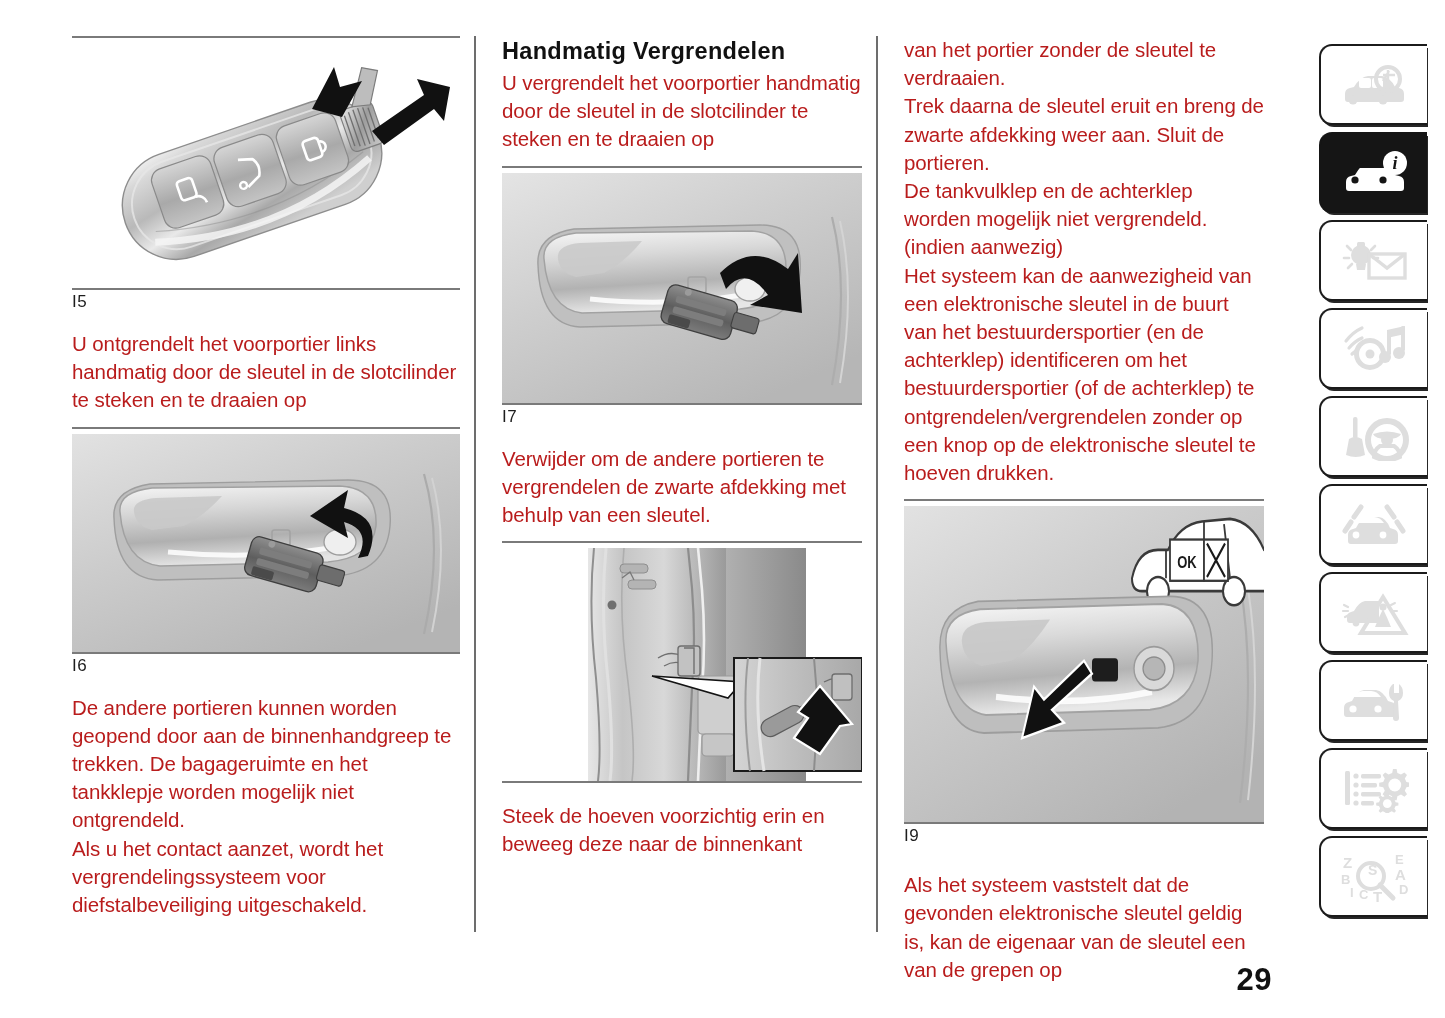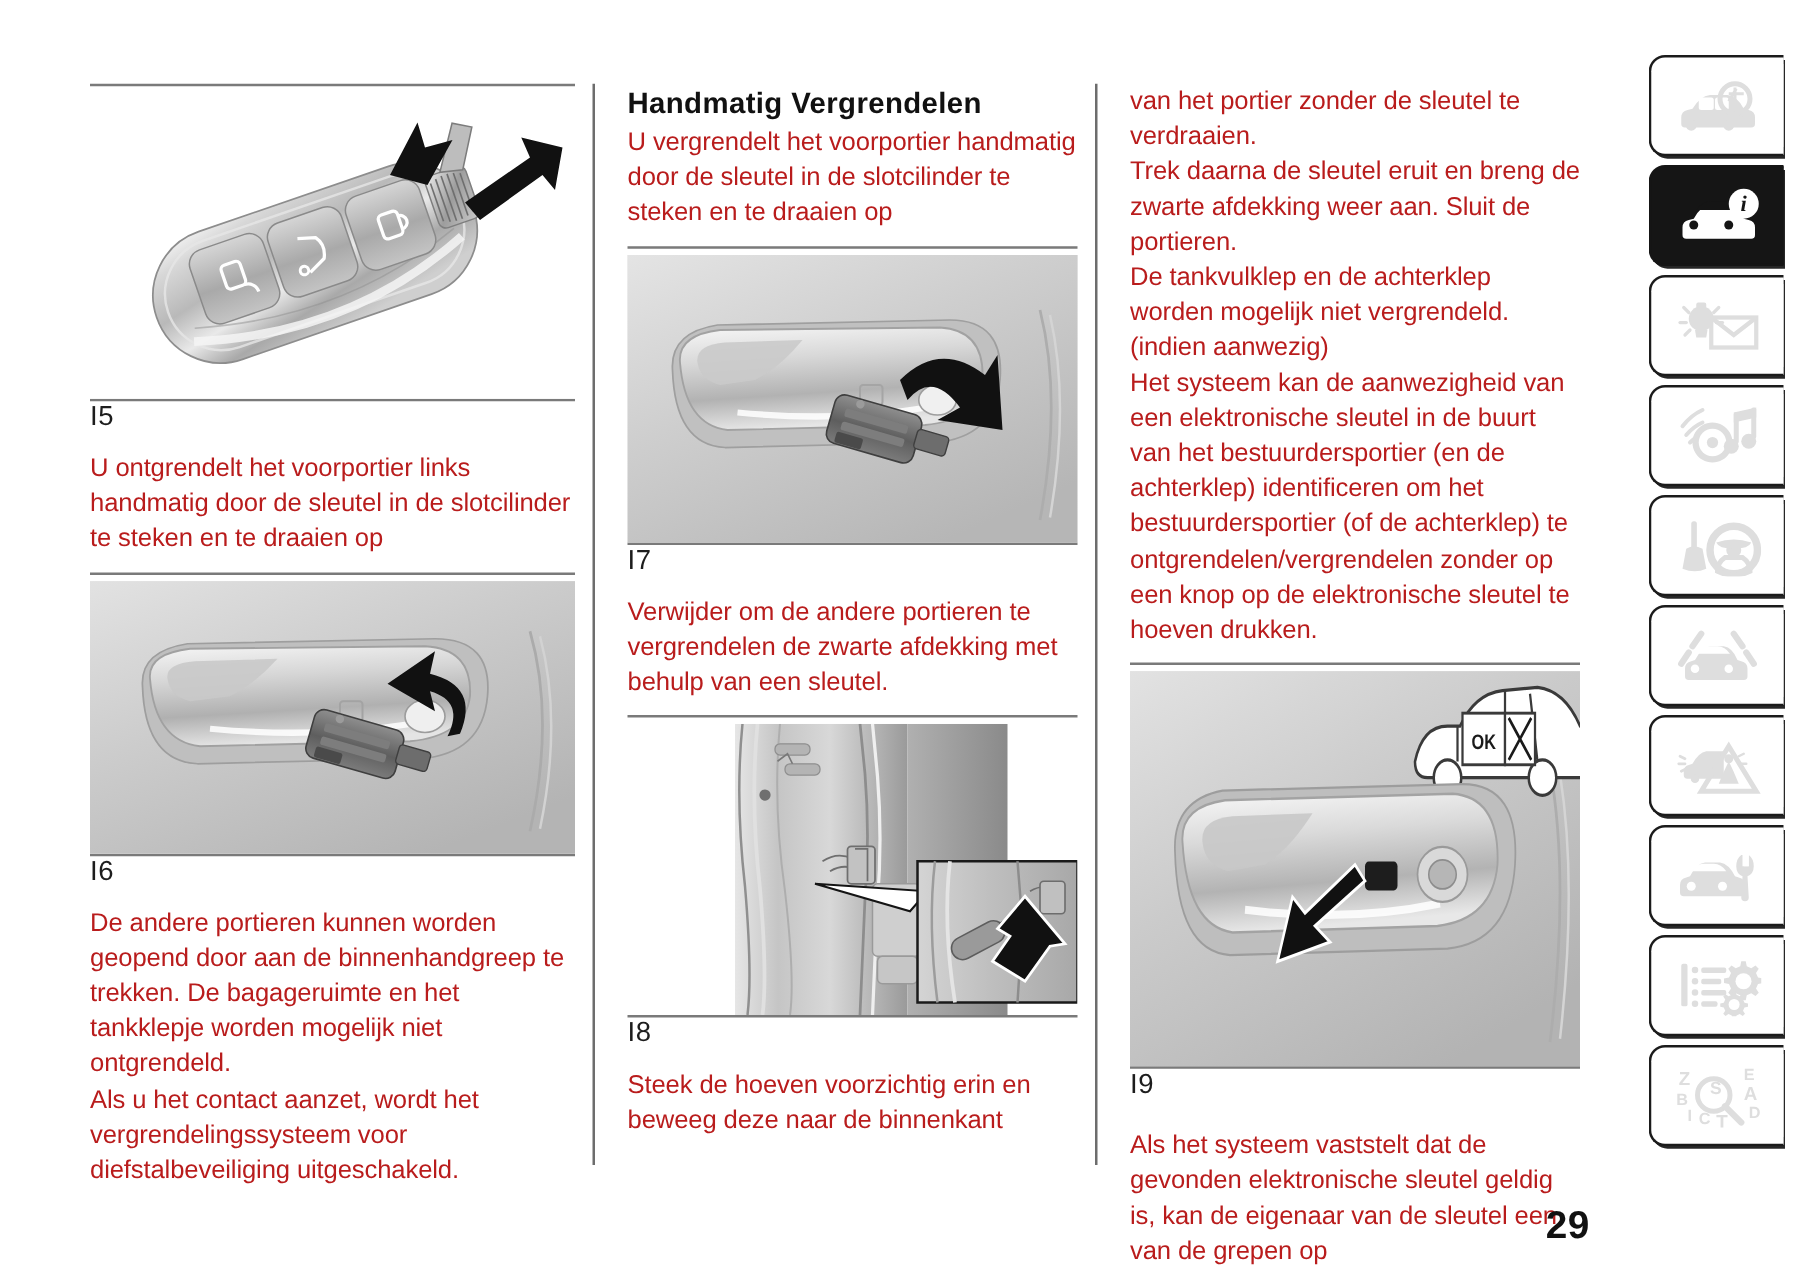--- a/index.html
+++ b/index.html
@@ -20,21 +20,20 @@
   .columns {
     position: absolute;
     left: 72px; top: 36px;
     width: 1192px; height: 896px;
     display: flex;
   }
   .col {
     width: 388px;
     position: relative;
     padding-right: 0;
-    margin-top: 31px;
   }
   .col + .col { margin-left: 14px; padding-left: 28px; }
   .col + .col::before {
     content: "";
     position: absolute;
     left: 0px; top: 0; bottom: 0;
     width: 2px;
     background: #6d6d6d;
   }
 
@@ -74,21 +73,21 @@
     height: 2px; background: #7a7a7a; width: 100%;
     margin-bottom: 5px;
   }
   .fig-img {
     width: 100%;
     position: relative;
     overflow: hidden;
     background: linear-gradient(135deg,#dcdcdc 0%,#c9c9c9 45%,#bdbdbd 100%);
   }
   .fig-label {
-    font-size: 22px;
+    font-size: 17px;
     color: #1d1d1d;
     letter-spacing: 0.5px;
     padding-top: 2px;
     line-height: 19px;
   }
   .fig-label-top-rule {
     height: 2px; background: #7a7a7a; width: 100%;
   }
 
   
@@ -396,21 +395,20 @@
                 <rect x="256" y="160" width="46" height="18" rx="9" fill="#9a9a9a" stroke="#5d5d5d" stroke-width="1.2"></rect>
                 <rect x="300" y="165" width="18" height="8" rx="2" fill="#777777" stroke="#555" stroke-width="1"></rect>
                 <circle cx="320" cy="169" r="6" fill="#5a5a5a"></circle>
               </g>
 
               <path d="M318 138 L350 176 L338 178 L318 206 L292 190 L306 170 L296 164 Z" fill="#111111" stroke="#ffffff" stroke-width="2.2"></path>
             </g>
           </svg>
         </div>
         <div class="fig-label-top-rule"></div>
-        <div class="fig-label">I8</div>
       </div>
 
       <div class="gap-m"></div>
       <div class="body-text">Steek de hoeven voorzichtig erin en beweeg deze naar de binnenkant</div>
     </div>
 
     <div class="col">
 
       <div class="body-text">van het portier zonder de sleutel te verdraaien.
 Trek daarna de sleutel eruit en breng de zwarte afdekking weer aan. Sluit de portieren.

